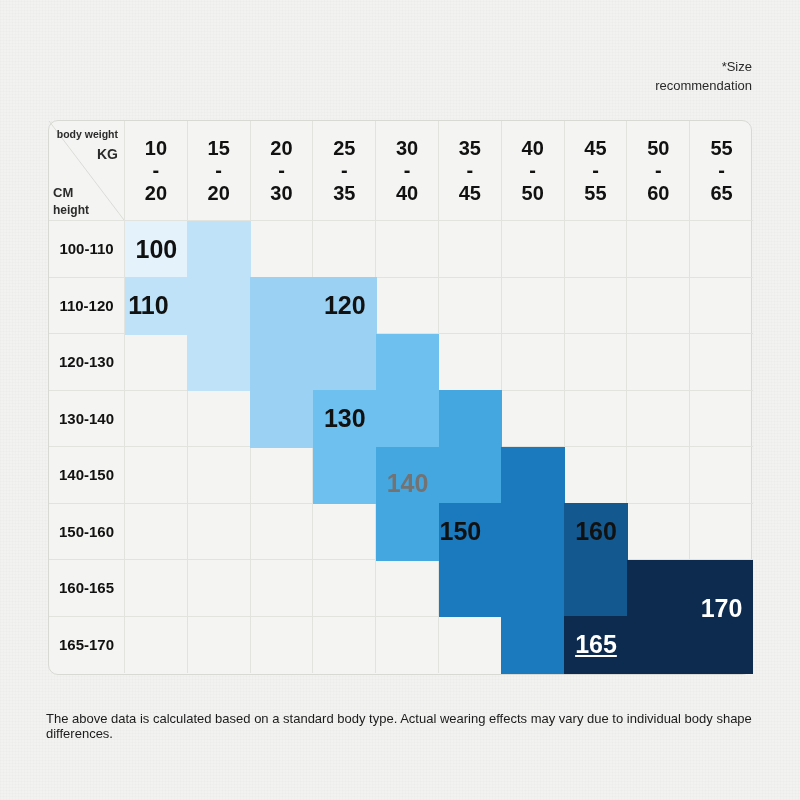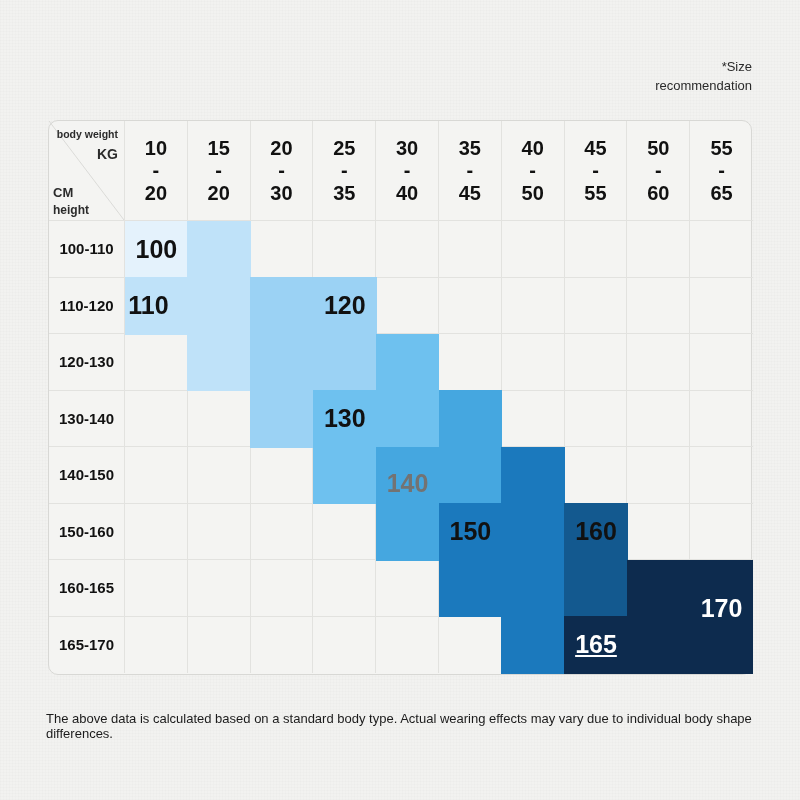--- a/index.html
+++ b/index.html
@@ -271,21 +271,21 @@
           <div class="blk" style="left: 326.7px; top: 382px; width: 63.8px; height: 57.5px; background: rgb(69, 167, 224);"></div>
           <div class="blk" style="left: 327.2px; top: 326px; width: 62.8px; height: 56.5px; color: #737373; background: transparent; margin-top: 8px;">140</div>
         </div>
         <div style="position: absolute; inset: 0px;">
           <div class="blk" style="left: 452.3px; top: 325.5px; width: 63.8px; height: 57.5px; background: rgb(27, 121, 189);"></div>
           <div class="blk" style="left: 389.5px; top: 382px; width: 63.8px; height: 57.5px; background: rgb(27, 121, 189);"></div>
           <div class="blk" style="left: 452.3px; top: 382px; width: 63.8px; height: 57.5px; background: rgb(27, 121, 189);"></div>
           <div class="blk" style="left: 389.5px; top: 438.5px; width: 63.8px; height: 57.5px; background: rgb(27, 121, 189);"></div>
           <div class="blk" style="left: 452.3px; top: 438.5px; width: 63.8px; height: 57.5px; background: rgb(27, 121, 189);"></div>
           <div class="blk" style="left: 452.3px; top: 495px; width: 63.8px; height: 57.5px; background: rgb(27, 121, 189);"></div>
-          <div class="blk" style="left: 390px; top: 382.5px; width: 62.8px; height: 56.5px; color: rgb(17, 17, 17); background: transparent;">150</div>
+          <div class="blk" style="left: 380px; top: 382.5px; width: 62.8px; height: 56.5px; color: rgb(17, 17, 17); background: transparent;">150</div>
         </div>
         <div style="position: absolute; inset: 0px;">
           <div class="blk" style="left: 515.1px; top: 382px; width: 63.8px; height: 57.5px; background: rgb(19, 89, 143);"></div>
           <div class="blk" style="left: 515.1px; top: 438.5px; width: 63.8px; height: 57.5px; background: rgb(19, 89, 143);"></div>
           <div class="blk" style="left: 515.6px; top: 382.5px; width: 62.8px; height: 56.5px; color: rgb(17, 17, 17); background: transparent;">160</div>
         </div>
         <div style="position: absolute; inset: 0px;">
           <div class="blk" style="left: 577.9px; top: 438.5px; width: 63.8px; height: 57.5px; background: rgb(13, 43, 78);"></div>
           <div class="blk" style="left: 515.1px; top: 495px; width: 63.8px; height: 57.5px; background: rgb(13, 43, 78);"></div>
           <div class="blk" style="left: 577.9px; top: 495px; width: 63.8px; height: 57.5px; background: rgb(13, 43, 78);"></div>

